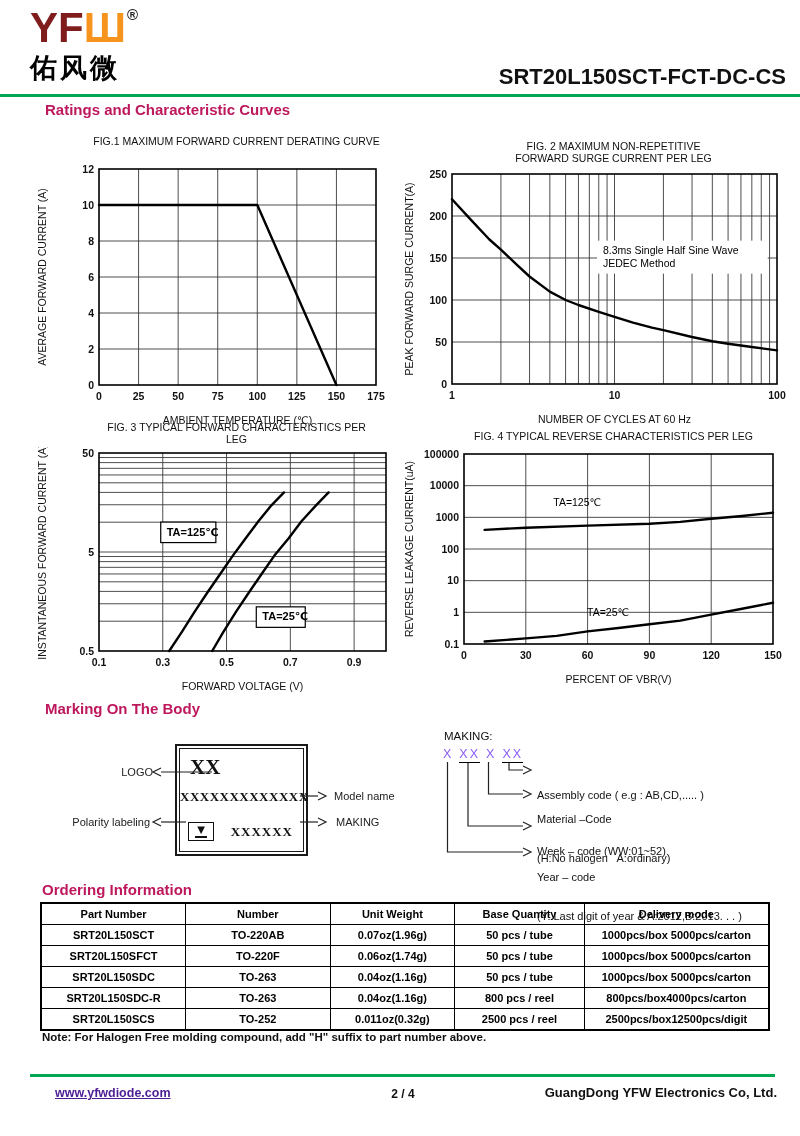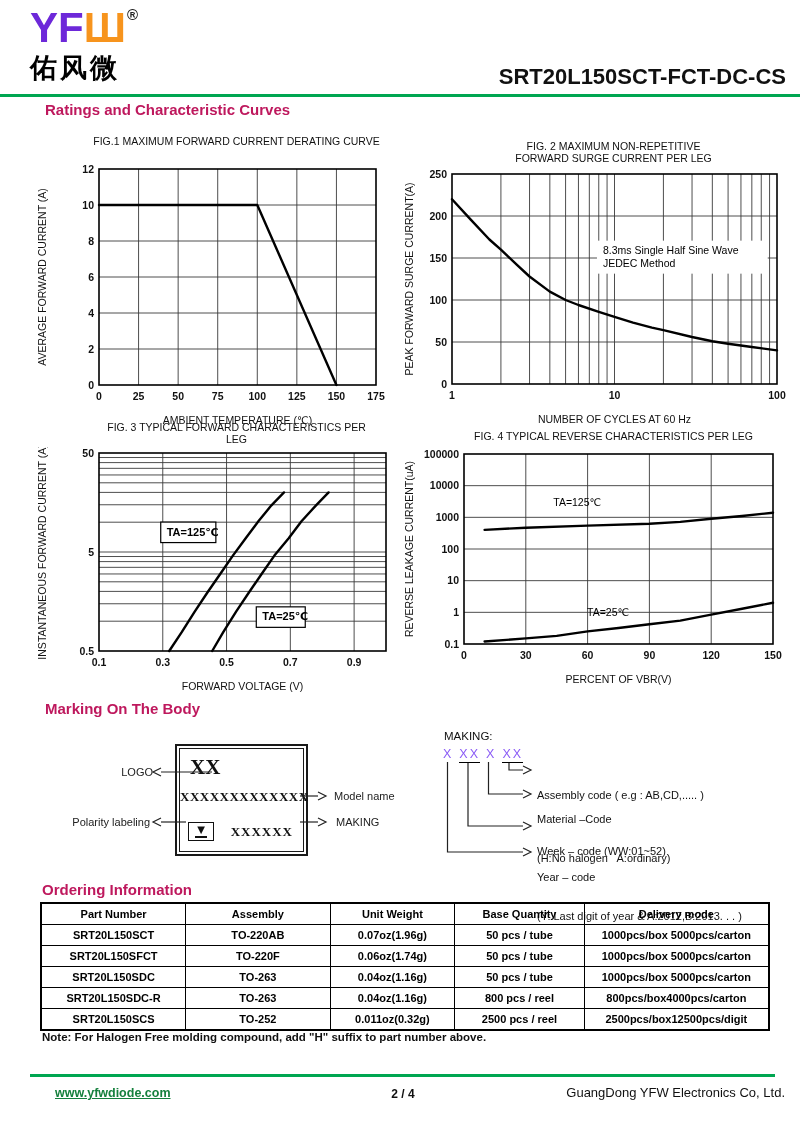--- a/index.html
+++ b/index.html
@@ -3,21 +3,21 @@
 <meta charset="utf-8">
 <style>
   * { box-sizing: border-box; margin: 0; padding: 0; }
   html,body { background:#888; }
   body { font-family: "Liberation Sans", "DejaVu Sans", sans-serif; color:#111; }
   .page { position:relative; width:800px; height:1136px; background:#ffffff; margin:0 auto; overflow:hidden; }
 
   
   .logo { position:absolute; left:30px; top:6px; }
   .logo-row { font-size:42px; font-weight:bold; line-height:1.05; letter-spacing:0; }
-  .logo-yf { color:#6d28d9; }
+  .logo-yf { color:#7f1d1d; }
   .logo-w  { color:#f7941d; }
   .logo-reg { font-size:15px; font-weight:bold; color:#222; vertical-align:22px; margin-left:1px; }
   .logo-cn { font-size:27px; font-weight:bold; color:#000; letter-spacing:3px; margin-top:0px; font-family:"DejaVu Sans","Liberation Sans",sans-serif; }
   .part-number { position:absolute; top:64px; right:14px; font-size:22px; font-weight:bold; letter-spacing:0; }
   .header-rule { position:absolute; top:94px; left:0; width:800px; height:3px; background:#00a651; }
 
   .section-title { position:absolute; color:#be185d; font-weight:bold; font-size:15px; }
   #ratings-title  { left:45px; top:101px; }
   #marking-title  { left:45px; top:700px; }
   #ordering-title { left:42px; top:881px; }
@@ -58,23 +58,23 @@
   .mk-item { position:absolute; left:537px; font-size:11px; line-height:13px; color:#111; white-space:pre-wrap; }
   #mk-item-0 { top:35px; } #mk-item-1 { top:59px; } #mk-item-2 { top:91px; } #mk-item-3 { top:117px; }
 
   
   .ordering-table { position:absolute; left:40px; top:902px; width:730px; border-collapse:collapse; border:2px solid #000; font-size:11px; }
   .ordering-table th, .ordering-table td { border:1.2px solid #000; text-align:center; padding:4px 2px; font-weight:bold; color:#000; }
   .order-note { position:absolute; left:42px; top:1031px; font-size:11.5px; font-weight:bold; }
 
   
   .footer-rule { position:absolute; left:30px; top:1074px; width:745px; height:3px; background:#00a651; }
-  .footer-link { position:absolute; left:55px; top:1086px; font-size:12.5px; font-weight:bold; color:#15803d; text-decoration:underline; }
+  .footer-link { position:absolute; left:55px; top:1086px; font-size:12.5px; font-weight:bold; color:#4c1d95; text-decoration:underline; }
   .footer-page { position:absolute; left:0; top:1087px; width:800px; text-align:center; font-size:12px; font-weight:bold;padding-left:6px; }
-  .footer-company { position:absolute; right:15px; top:1085px; font-size:13px; font-weight:normal; }
+  .footer-company { position:absolute; right:23px; top:1085px; font-size:13px; font-weight:bold; }
 </style>
 </head>
 <body>
 
 <div class="page">
 
   <div class="logo">
     <div class="logo-row"><span class="logo-yf">YF</span><span class="logo-w">Ш</span><span class="logo-reg">®</span></div>
     <div class="logo-cn">佑风微</div>
   </div>
@@ -306,21 +306,21 @@
     <colgroup>
       <col style="width:145px">
         <col style="width:145px">
         <col style="width:125px">
         <col style="width:130px">
         <col style="width:185px">
     </colgroup>
     <thead>
         <tr>
           <th>Part Number</th>
-          <th>Assembly</th>
+          <th>Number</th>
           <th>Unit Weight</th>
           <th>Base Quantity</th>
           <th>Delivery mode</th>
         </tr>
       </thead>
     <tbody>
         <tr>
           <td>SRT20L150SCT</td>
           <td>TO-220AB</td>
           <td>0.07oz(1.96g)</td>

